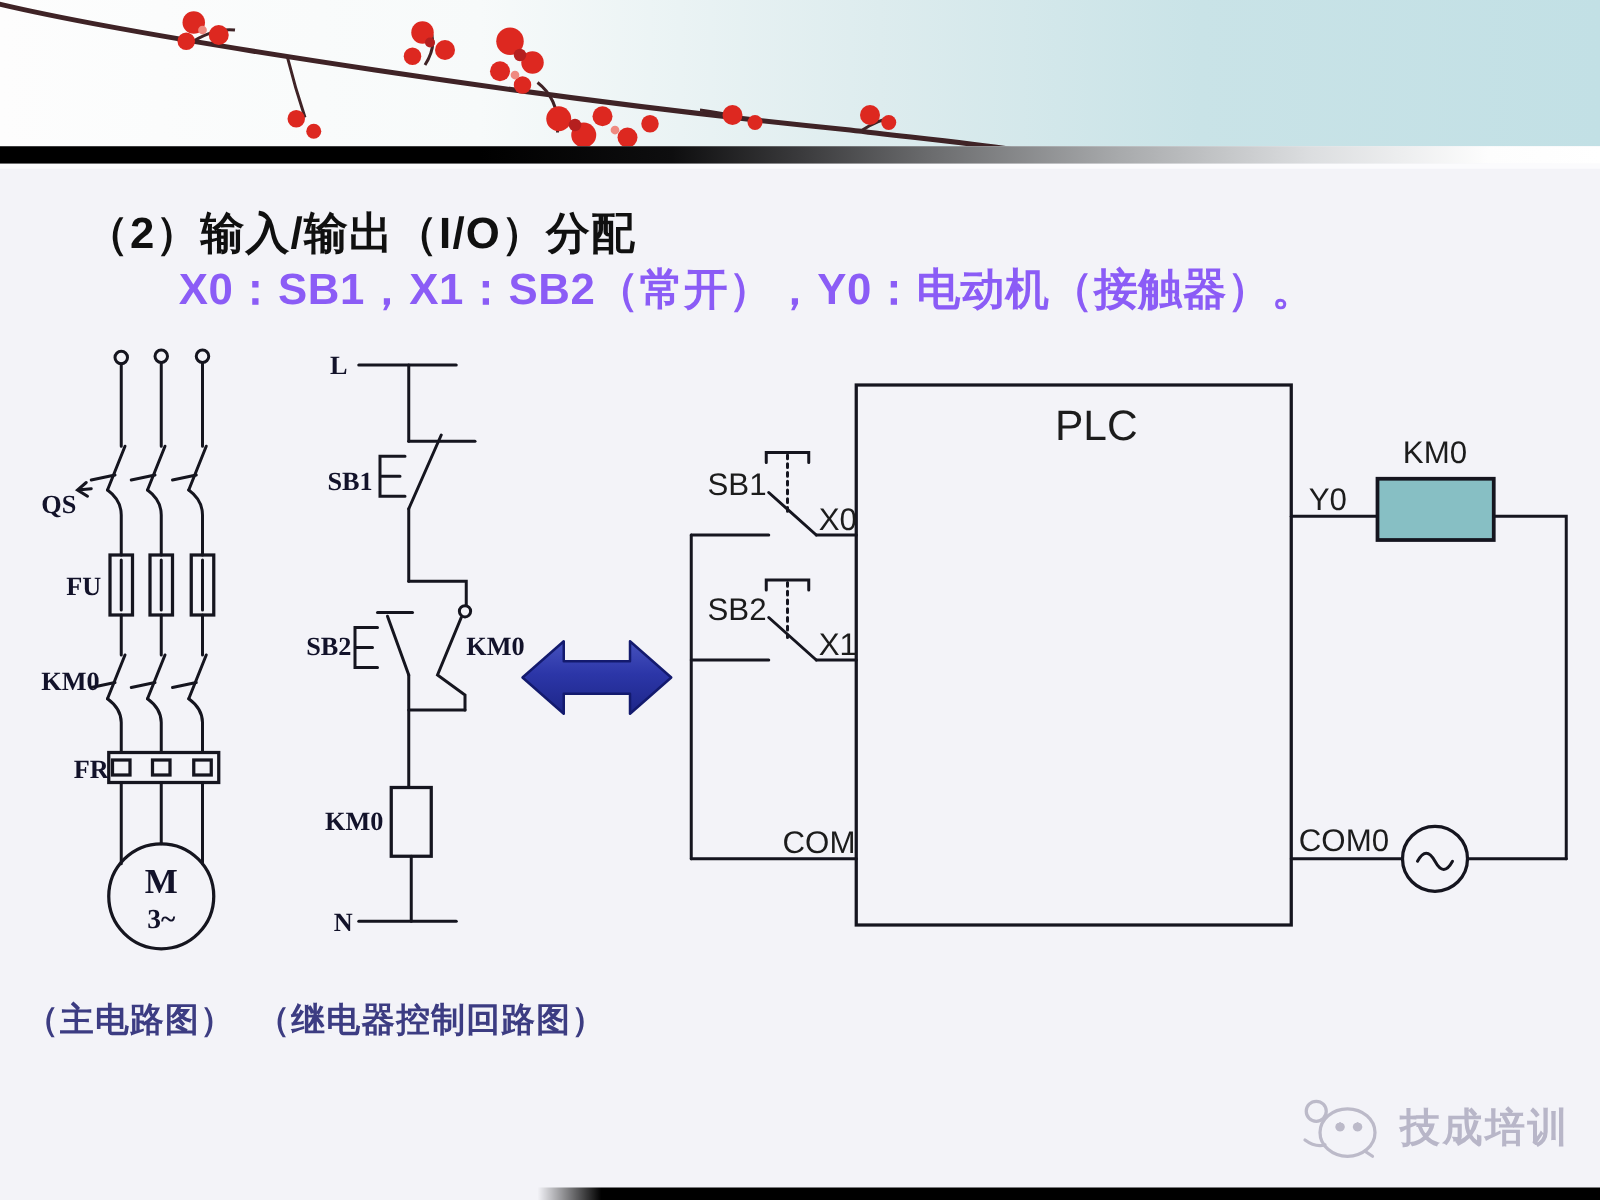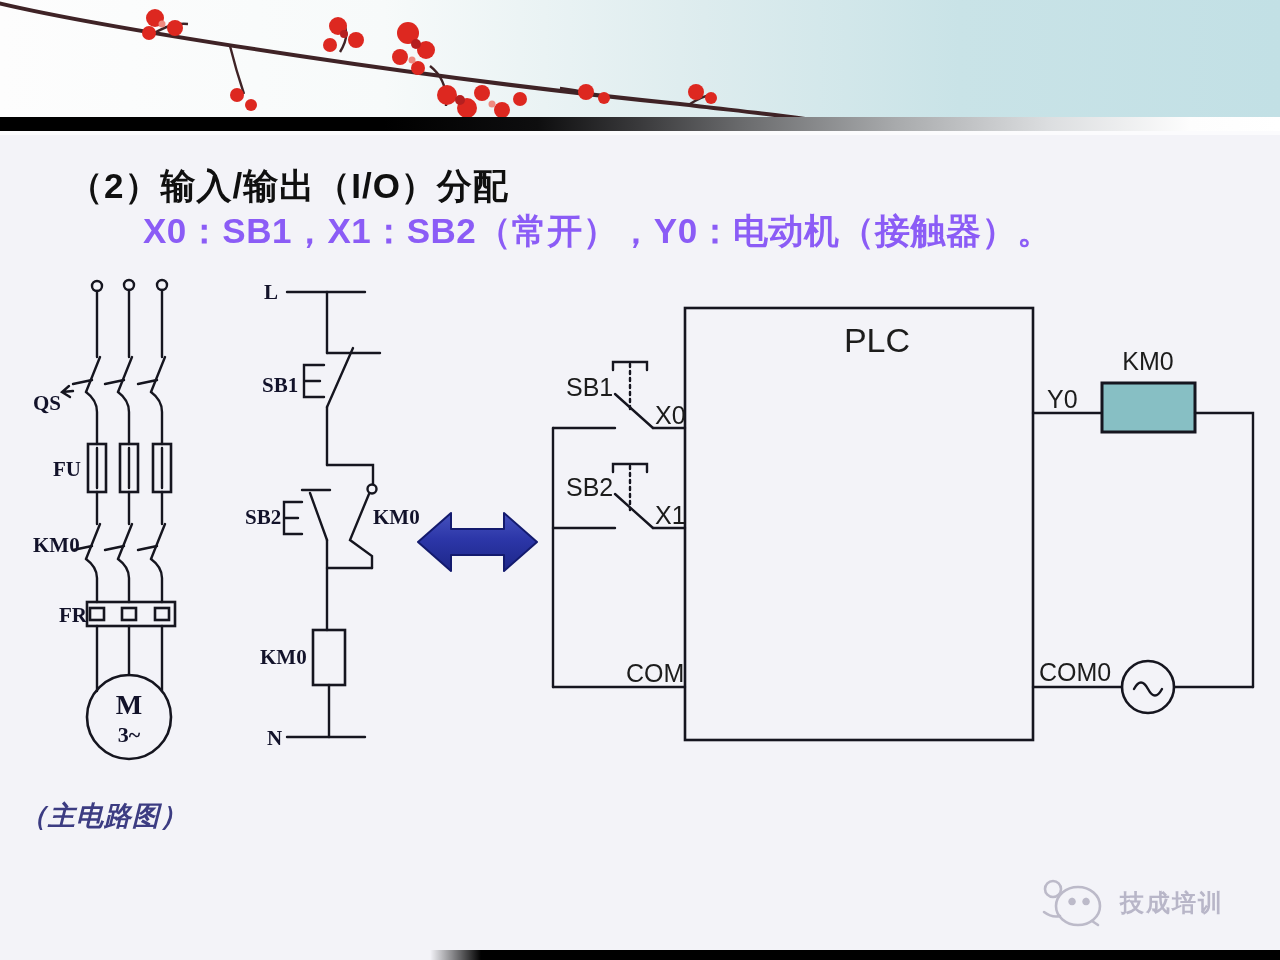--- a/index.html
+++ b/index.html
@@ -34,29 +34,29 @@
   }
   
   .diagram{position:absolute;}
   .wire{stroke:#15151f;stroke-width:2.4;fill:none;stroke-linecap:round;}
   .boxline{stroke:#15151f;stroke-width:2.6;fill:none;}
   .lbl-serif{font-family:"Liberation Serif",serif;font-weight:bold;fill:#12122a;}
   .lbl-sans{font-family:"Liberation Sans",sans-serif;fill:#1c1c1c;}
   
   .caption{
     position:absolute;top:798px;font-size:27px;font-weight:bold;
-    color:#3c3c82;letter-spacing:1px;white-space:nowrap;font-style:italic;
+    color:#3c3c82;letter-spacing:1px;white-space:nowrap;
   }
   .cap-main{left:20px;}
   .cap-relay{left:205px;}
   .cap-plc{left:738px;}
   
   .logo{position:absolute;left:1036px;top:872px;display:flex;align-items:center;}
   .logo-text{
-    font-size:24px;font-weight:600;color:#b8b6c8;letter-spacing:2px;margin-left:8px;white-space:nowrap;
+    font-size:32px;font-weight:600;color:#b8b6c8;letter-spacing:2px;margin-left:8px;white-space:nowrap;
   }
 </style>
 </head>
 <body>
 
 <div class="slide">
 
   <div class="banner">
     <svg width="840" height="117" viewBox="0 0 840 117">
       <path d="M-6,2 C60,18 180,38 300,56 C420,74 560,92 680,104 C730,110 780,115 812,120" stroke="#3f2326" stroke-width="4" fill="none"></path>
@@ -231,20 +231,21 @@
     <path class="wire" d="M655,123 H713 V397"></path>
 
     <text x="499" y="391" font-size="25" class="lbl-sans">COM0</text>
     <path class="wire" d="M493,397 H582"></path>
     <circle cx="608" cy="397" r="26" class="boxline" fill="#f6f6fa"></circle>
     <path d="M594,399 q7,-13 14,0 q7,13 14,0" class="wire" stroke-width="2.2"></path>
     <path class="wire" d="M634,397 H713"></path>
   </svg>
 
   <div class="caption cap-main">（主电路图）</div>
+  <div class="caption cap-relay">（继电器控制回路图）</div>
 
   <div class="logo">
     <svg width="76" height="62" viewBox="0 0 76 62">
       <g fill="none" stroke="#bcbac9" stroke-width="2.6" stroke-linecap="round">
         <ellipse cx="42" cy="34" rx="22" ry="19"></ellipse>
         <circle cx="17" cy="17" r="8"></circle>
         <path d="M8,40 q8,6 16,4"></path>
         <path d="M36,27 a2.5,2.5 0 1 0 0.1,0 M50,27 a2.5,2.5 0 1 0 0.1,0" fill="#bcbac9"></path>
         <path d="M56,49 l6,4"></path>
       </g>

